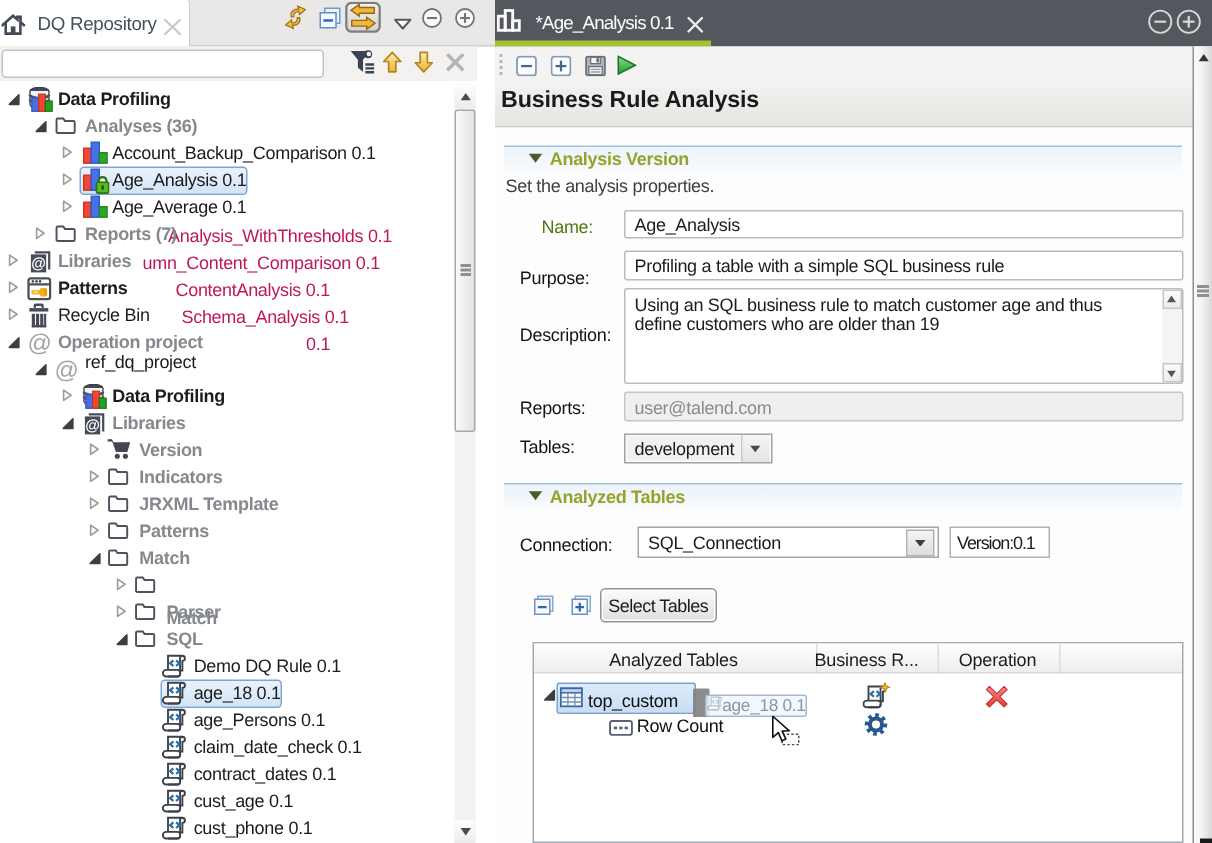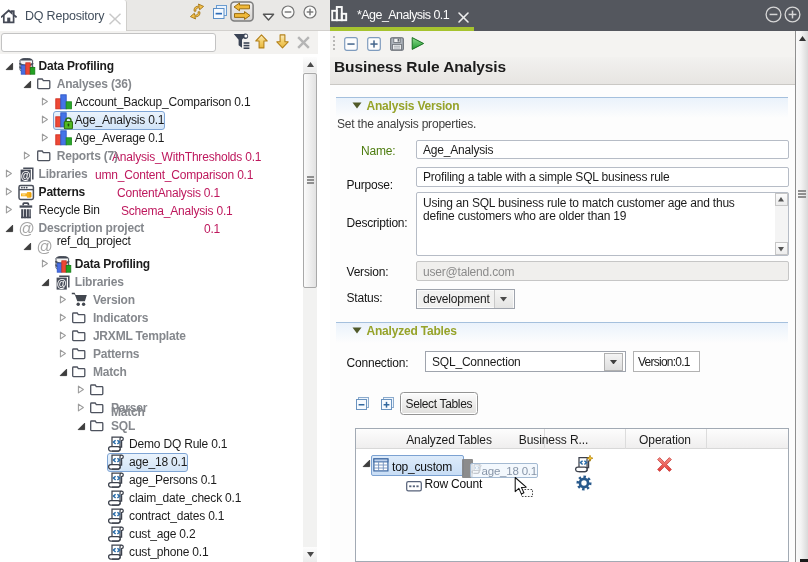--- a/index.html
+++ b/index.html
@@ -191,21 +191,21 @@
       <rect x="11.4" y="7.2" width="1.4" height="9" fill="#454a56"></rect>
       <rect x="3.2" y="14.7" width="9.6" height="1.5" fill="#454a56"></rect>
     </svg></div>
 <div class="t" style="left:38.6px;top:203px">Recycle Bin</div>
 <svg class="a" style="left:5.0px;top:224px" width="9" height="9" viewBox="0 0 9 9">
     <path d="M7.6 1.2 V7.6 H1.2 Z" fill="#3e3e3e" stroke="#3e3e3e" stroke-linejoin="round"></path>
   </svg>
 <div class="a" style="left:18.0px;top:220px"><svg width="17" height="17" viewBox="0 0 17 17">
       <text x="8.5" y="13.8" font-family="Liberation Sans" font-size="16" fill="#a5a5a5" text-anchor="middle">@</text>
     </svg></div>
-<div class="t b gray" style="left:38.6px;top:221px">Description project</div>
+<div class="t b gray" style="left:38.6px;top:221px">Operation project</div>
 <svg class="a" style="left:23.1px;top:242px" width="9" height="9" viewBox="0 0 9 9">
     <path d="M7.6 1.2 V7.6 H1.2 Z" fill="#3e3e3e" stroke="#3e3e3e" stroke-linejoin="round"></path>
   </svg>
 <div class="a" style="left:35.8px;top:238px"><svg width="17" height="17" viewBox="0 0 17 17">
       <text x="8.5" y="13.8" font-family="Liberation Sans" font-size="16" fill="#a5a5a5" text-anchor="middle">@</text>
     </svg></div>
 <div class="t" style="left:56.7px;top:234px">ref_dq_project</div>
 <svg class="a" style="left:41.2px;top:259px" width="8" height="9" viewBox="0 0 8 9">
     <path d="M1.4 1.1 L6.4 4.5 L1.4 7.9 Z" fill="#fcfcfc" stroke="#9b9b9b" stroke-width="1.05" stroke-linejoin="round"></path>
   </svg>
@@ -333,21 +333,21 @@
     </svg></div>
 <div class="t" style="left:129.1px;top:509px">contract_dates 0.1</div>
 <div class="a" style="left:107.0px;top:526px"><svg width="19" height="17" viewBox="0 0 19 17">
       <path d="M14.6 4.6 Q16.4 4.4 16.3 2.8 Q16.2 1.2 14.4 1.2 L5 1.2 V11 H14.6 Z" fill="#fff" stroke="#3c414c" stroke-width="1.25"></path>
       <path d="M14.4 1.2 Q12.9 1.4 13 3 L13.1 12.4" fill="none" stroke="#3c414c" stroke-width="1.25"></path>
       <rect x="1.6" y="10.6" width="11.6" height="4.4" rx="2.2" fill="#fff" stroke="#3c414c" stroke-width="1.25"></rect>
       <path d="M13 12.8 Q13.3 15 11.4 15 L5 15" fill="none" stroke="#3c414c" stroke-width="1.25"></path>
       <path d="M8.6 4.2 L6.4 6.1 L8.6 8" fill="none" stroke="#2a6daa" stroke-width="1.5"></path>
       <path d="M10.4 4.2 L12.6 6.1 L10.4 8" fill="none" stroke="#2a6daa" stroke-width="1.5"></path>
     </svg></div>
-<div class="t" style="left:129.1px;top:527px">cust_age 0.2</div>
+<div class="t" style="left:129.1px;top:527px">cust_age 0.1</div>
 <div class="a" style="left:107.0px;top:544px"><svg width="19" height="17" viewBox="0 0 19 17">
       <path d="M14.6 4.6 Q16.4 4.4 16.3 2.8 Q16.2 1.2 14.4 1.2 L5 1.2 V11 H14.6 Z" fill="#fff" stroke="#3c414c" stroke-width="1.25"></path>
       <path d="M14.4 1.2 Q12.9 1.4 13 3 L13.1 12.4" fill="none" stroke="#3c414c" stroke-width="1.25"></path>
       <rect x="1.6" y="10.6" width="11.6" height="4.4" rx="2.2" fill="#fff" stroke="#3c414c" stroke-width="1.25"></rect>
       <path d="M13 12.8 Q13.3 15 11.4 15 L5 15" fill="none" stroke="#3c414c" stroke-width="1.25"></path>
       <path d="M8.6 4.2 L6.4 6.1 L8.6 8" fill="none" stroke="#2a6daa" stroke-width="1.5"></path>
       <path d="M10.4 4.2 L12.6 6.1 L10.4 8" fill="none" stroke="#2a6daa" stroke-width="1.5"></path>
     </svg></div>
 <div class="t" style="left:129.1px;top:545px">cust_phone 0.1</div>
 <div class="a" style="left:303px;top:57px;width:14px;height:505px;background:#f2f2f1"></div>
@@ -421,22 +421,22 @@
 <div class="a" style="left:330px;top:85px;width:465px;height:477px;background:#fdfdfd"></div>
 <div class="a" style="left:336px;top:97px;width:452px;height:26px;border-top:1px solid #a5c0dd;background:linear-gradient(#eaf2fb,rgba(253,253,253,0) 80%)"></div>
 <svg class="a" style="left:352px;top:102px" width="10" height="7" viewBox="0 0 10 7">
     <path d="M0.5 0.5 H9.5 L5 6.5 Z" fill="#515a2a"></path>
   </svg>
 <div class="t b" style="left:366.5px;top:99px;color:#96a32a">Analysis Version</div>
 <div class="t" style="left:337px;top:116.5px;color:#404040">Set the analysis properties.</div>
 <div class="t" style="left:361px;top:143.5px;color:#4d7c0f">Name:</div>
 <div class="t" style="left:346.5px;top:177.5px;color:#141414">Purpose:</div>
 <div class="t" style="left:346.5px;top:215.5px;color:#141414">Description:</div>
-<div class="t" style="left:346.5px;top:264.5px;color:#141414">Version:</div>
-<div class="t" style="left:346.5px;top:290.5px;color:#141414">Status:</div>
+<div class="t" style="left:346.5px;top:264.5px;color:#141414">Reports:</div>
+<div class="t" style="left:346.5px;top:290.5px;color:#141414">Tables:</div>
 <div class="a" style="left:415.5px;top:140px;width:373px;height:19px;background:#fff;border:1px solid #b6bcc6;border-radius:2px"></div>
 <div class="t" style="left:423px;top:143px">Age_Analysis</div>
 <div class="a" style="left:415.5px;top:166.5px;width:373px;height:20px;background:#fff;border:1px solid #b6bcc6;border-radius:2px"></div>
 <div class="t" style="left:423px;top:170px">Profiling a table with a simple SQL business rule</div>
 <div class="a" style="left:415.5px;top:192px;width:373px;height:64px;background:#fff;border:1px solid #b6bcc6;border-radius:2px"></div>
 <div class="t" style="left:423px;top:195.5px">Using an SQL business rule to match customer age and thus</div>
 <div class="t" style="left:423px;top:209px">define customers who are older than 19</div>
 <div class="a" style="left:775px;top:192.7px;width:12.7px;height:62.7px;background:#f4f4f4"></div>
 <div class="a" style="left:775px;top:192.7px;width:12.7px;height:13px;background:linear-gradient(#fcfcfc,#ececec);border:1px solid #c6c6c6"></div>
 <svg class="a" style="left:778.3px;top:197px" width="6" height="4.5" viewBox="0 0 6 4.5">
@@ -480,21 +480,21 @@
       <rect x="5.75" y="5.85" width="1.5" height="5.8" fill="#33689f"></rect>
     </svg></div>
 <div class="a" style="left:399.5px;top:391.5px;width:78.5px;height:23.5px;background:linear-gradient(#fcfcfc,#e0dfdd);border:1px solid #949494;border-radius:3.5px;box-shadow:inset 0 0 0 1px #fff"></div>
 <div class="t" style="left:405.5px;top:397px;letter-spacing:-0.35px">Select Tables</div>
 <div class="a" style="left:355px;top:428px;width:434px;height:134px;border:1px solid #a2aab4;background:#fff"></div>
 <div class="a" style="left:356px;top:429px;width:432px;height:20px;background:linear-gradient(#fdfdfd,#efeeee);border-bottom:1px solid #d8d8d8"></div>
 <div class="a" style="left:543.5px;top:429px;width:1px;height:20px;background:#dcdcdc"></div>
 <div class="a" style="left:624.5px;top:429px;width:1px;height:20px;background:#dcdcdc"></div>
 <div class="a" style="left:706px;top:429px;width:1px;height:20px;background:#dcdcdc"></div>
 <div class="t" style="left:355px;top:432.5px;width:188px;text-align:center;letter-spacing:-0.1px">Analyzed Tables</div>
-<div class="t" style="left:513px;top:432.5px;width:81px;text-align:center;letter-spacing:-0.1px">Business R...</div>
+<div class="t" style="left:543px;top:432.5px;width:81px;letter-spacing:-0.1px">Business R...</div>
 <div class="t" style="left:624px;top:432.5px;width:82px;text-align:center;letter-spacing:-0.1px">Operation</div>
 <svg class="a" style="left:362px;top:459px" width="9" height="9" viewBox="0 0 9 9">
     <path d="M7.6 1.2 V7.6 H1.2 Z" fill="#3e3e3e" stroke="#3e3e3e" stroke-linejoin="round"></path>
   </svg>
 <div class="a" style="left:370.5px;top:455px;width:93px;height:21px;border:1px solid #7ca2d2;border-radius:2px;background:linear-gradient(#ddebfa,#c8ddf5)"></div>
 <div class="a" style="left:373px;top:458px"><svg width="16" height="14" viewBox="0 0 16 14">
       <rect x="0.9" y="0.9" width="14" height="12" fill="#fff" stroke="#3b66a0" stroke-width="1.2"></rect>
       <rect x="0.9" y="0.9" width="14" height="3" fill="#bdd0ec" stroke="#3b66a0" stroke-width="1"></rect>
       <g stroke="#7391bd" stroke-width="0.9">
         <line x1="5.6" y1="4" x2="5.6" y2="12.9"></line>

